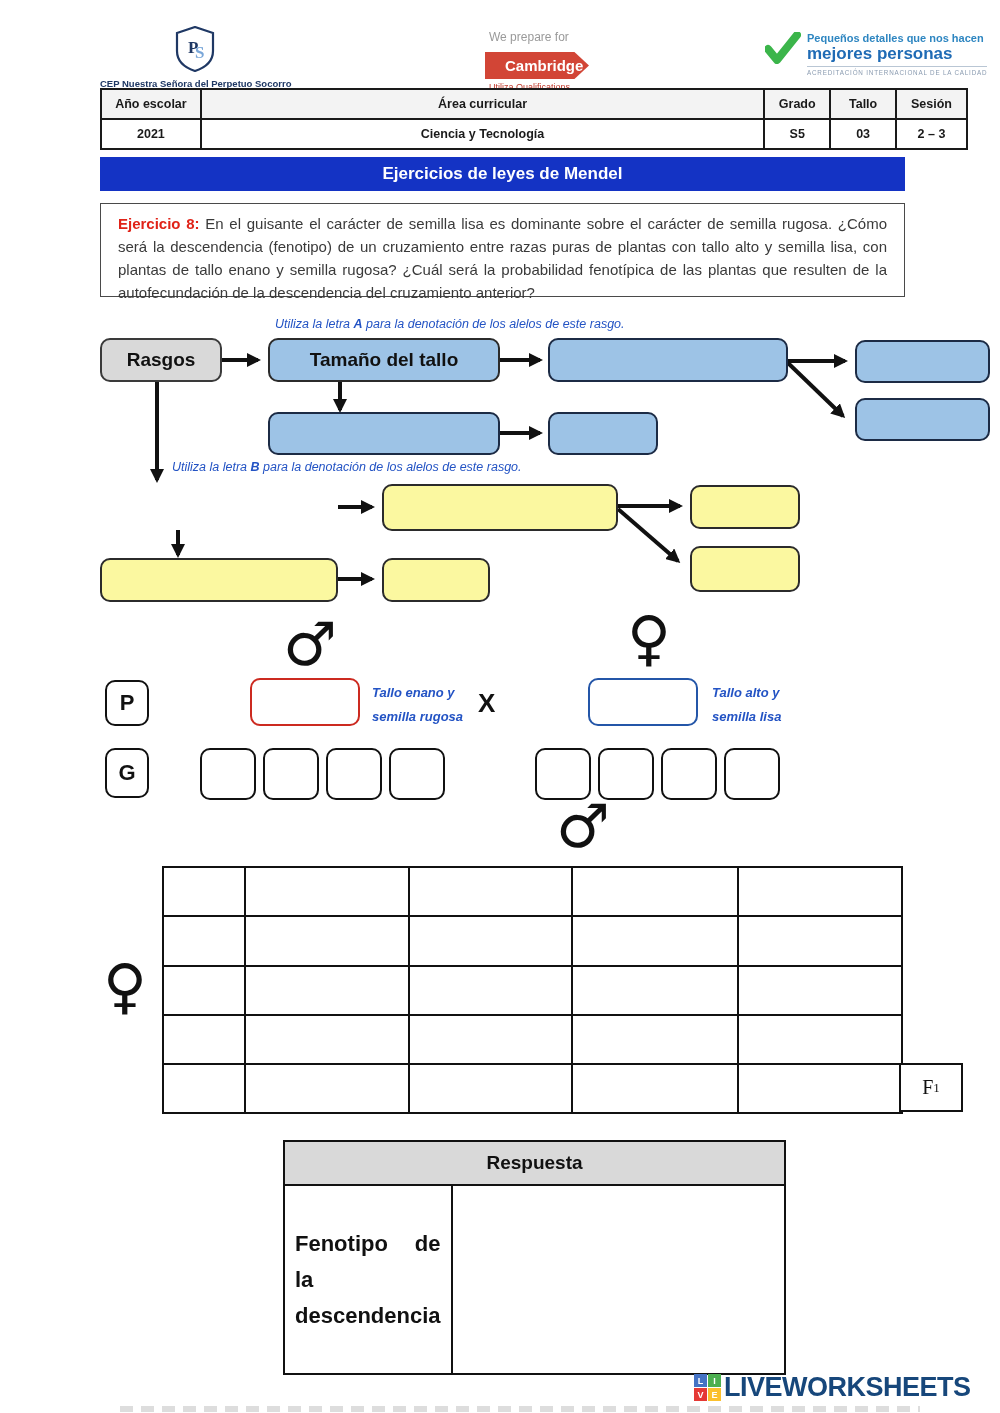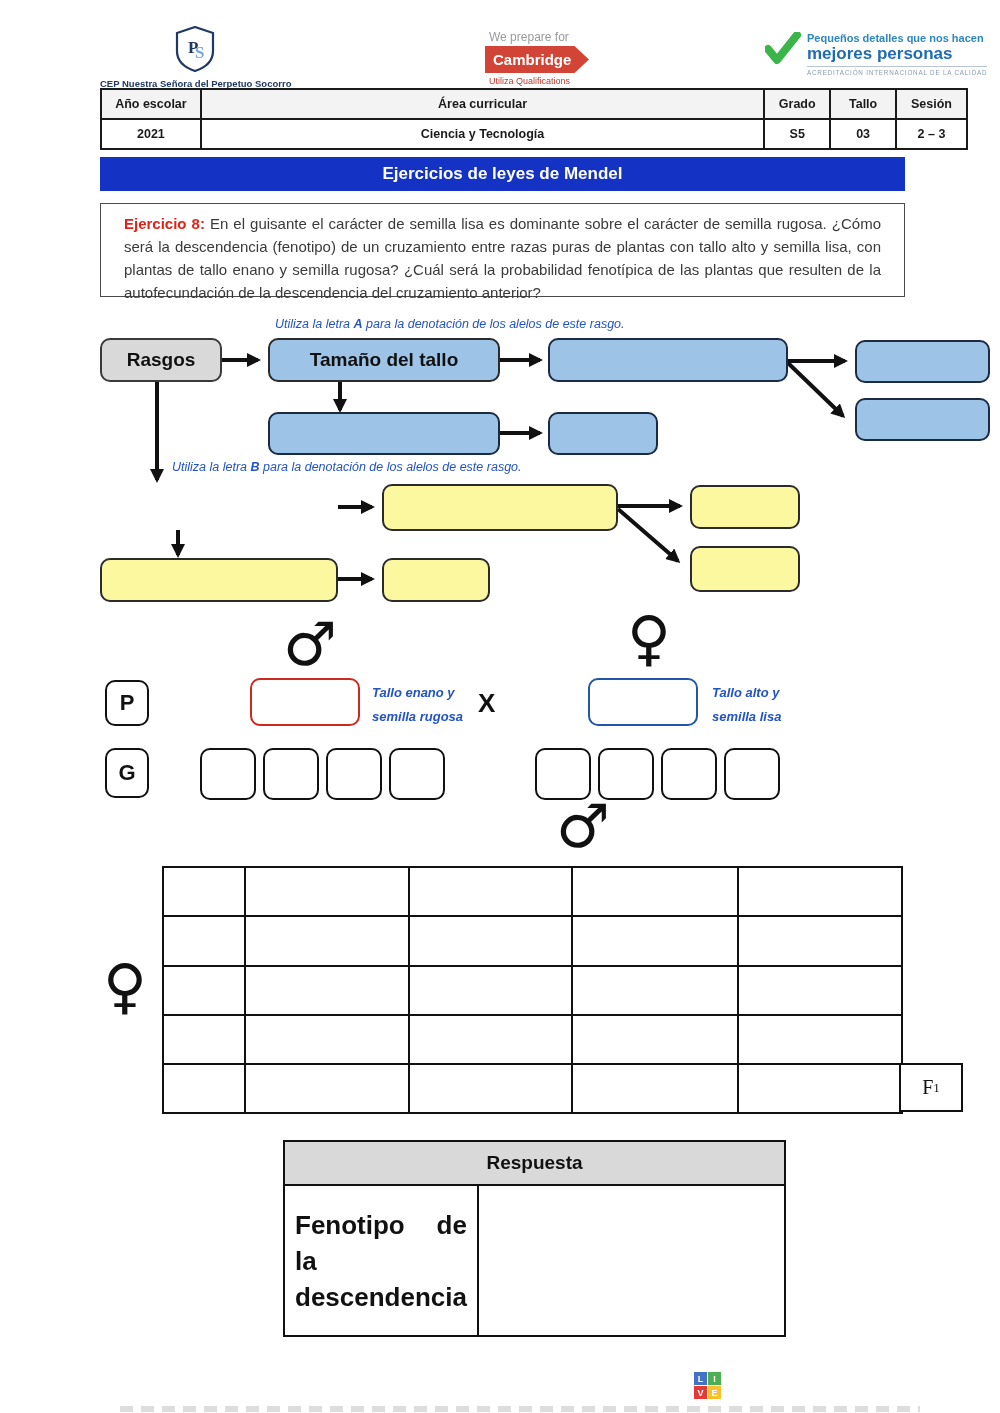--- a/index.html
+++ b/index.html
@@ -7,43 +7,43 @@
   .page { position:relative; width:1000px; height:1413px; background:#fff; margin:0 auto; overflow:hidden; }
   .abs { position:absolute; }
 
   
   .school { left:100px; top:26px; width:190px; text-align:center; color:#1f3864; }
   .shield-wrap { display:inline-block; position:relative; width:40px; height:46px; }
   .school-name { font-size:9.5px; font-weight:bold; margin-top:2px; white-space:nowrap; }
   .school-tag { font-size:6.5px; color:#7aa7d9; white-space:nowrap; }
   .cambridge { left:485px; top:30px; width:120px; }
   .camb-pre { font-size:12px; color:#9a9a9a; margin-left:4px; }
-  .camb-banner { margin-top:2px; width:104px; height:27px; background:#d24536; color:#fff;
-    font-weight:bold; font-size:15px; line-height:27px; padding-left:8px;
+  .camb-banner { margin-top:8px; width:104px; height:27px; background:#d24536; color:#fff;
+    font-weight:bold; font-size:15px; line-height:27px; padding-left:20px;
     clip-path:polygon(0 0, 86% 0, 100% 50%, 86% 100%, 0 100%); }
   .camb-sub { font-size:9px; color:#c0392b; margin-top:3px; margin-left:4px; white-space:nowrap; }
   .motto { left:765px; top:32px; width:205px; }
   .motto-row { display:flex; align-items:flex-start; }
   .motto-txt { margin-left:6px; }
   .motto-l1 { font-size:11px; color:#2e86c1; font-weight:bold; white-space:nowrap; }
   .motto-l2 { font-size:17px; color:#1f6bb5; font-weight:bold; line-height:19px; white-space:nowrap; }
   .motto-l3 { font-size:6.3px; color:#8a9bb0; letter-spacing:0.8px; border-top:1px solid #b9c6d4;
     margin-top:3px; padding-top:2px; white-space:nowrap; }
 
   
   table.info { position:absolute; left:100px; top:88px; width:868px; border-collapse:collapse; }
   table.info td { border:2px solid #1a1a1a; height:30px; text-align:center; font-weight:bold;
     font-size:12.5px; color:#1a1a1a; }
   table.info tr:first-child td { background:#f3f3f3; }
 
   .title-bar { left:100px; top:157px; width:805px; height:34px; background:#1433c4; color:#fff;
     font-weight:bold; font-size:17px; text-align:center; line-height:34px; }
 
   .exercise { left:100px; top:203px; width:805px; height:94px; border:1.5px solid #4a4a4a;
-    padding:8px 23px; font-size:15px; line-height:23px; color:#3a3a3a; text-align:justify; }
+    padding:8px 17px; font-size:15px; line-height:23px; color:#3a3a3a; text-align:justify; }
   .ex-label { color:#e02318; font-weight:bold; }
 
   
   .note { font-size:12.5px; font-style:italic; color:#2353c4; white-space:nowrap; }
   .dbox { position:absolute; border-radius:10px; border:2px solid #1c2b45; }
   .label-box { display:flex; align-items:center; justify-content:center; font-weight:bold;
     font-size:19px; color:#111; border-width:2.5px; border-color:#2b2b2b; }
   .blue  { background:#9dc3e6; }
   .yellow{ background:#fbf8a0; border-color:#2b2b2b; }
   .gray  { background:#d9d9d9; border-color:#3a3a3a; }
@@ -61,21 +61,21 @@
   table.punnett td { border:2px solid #111; background:#fff; }
   td.corner { background:#a6a6a6; }
   .f1-box { left:899px; top:1063px; width:64px; height:49px; border:2px solid #111; background:#fff;
     display:flex; align-items:center; justify-content:center;
     font-family:"Liberation Serif", serif; font-size:20px; color:#111; }
   .f1-box sub { font-size:13px; }
 
   table.resp { position:absolute; left:283px; top:1140px; width:503px; border-collapse:collapse; }
   table.resp td { border:2px solid #111; color:#111; }
   td.resp-head { background:#d9d9d9; height:44px; text-align:center; font-weight:bold; font-size:19px;margin-left:8px; }
-  td.resp-label { width:167px; height:151px; font-weight:bold; font-size:26px; line-height:36px;
+  td.resp-label { width:167px; height:189px; font-weight:bold; font-size:22px; line-height:36px;
     text-align:justify; padding:12px 10px; vertical-align:middle; }
   td.resp-ans { background:#fff; }
 
   .brand { left:694px; top:1372px; display:flex; align-items:center; }
   .tiles { display:grid; grid-template-columns:13px 13px; grid-template-rows:13px 13px; gap:1px; margin-right:3px; }
   .tile { color:#fff; font-size:9px; font-weight:bold; display:flex; align-items:center; justify-content:center; }
   .brand-text { font-size:27px; font-weight:bold; color:#17477b; letter-spacing:-0.5px; }
 
   .crop-strip { left:120px; top:1406px; width:800px; height:6px; opacity:0.25;
     background:repeating-linear-gradient(90deg,#777 0 13px, transparent 13px 21px); }
@@ -277,17 +277,18 @@
   </tbody>
     </table>
 
   <div class="abs brand">
     <span class="tiles">
       <span class="tile" style="background: rgb(68, 114, 196);">L</span>
       <span class="tile" style="background: rgb(76, 175, 80);">I</span>
       <span class="tile" style="background: rgb(229, 57, 53);">V</span>
       <span class="tile" style="background: rgb(251, 192, 45);">E</span>
     </span>
+    <span class="brand-text">LIVEWORKSHEETS</span>
   </div>
 
   <div class="abs crop-strip"></div>
 
 </div>
 
 </body></html>

